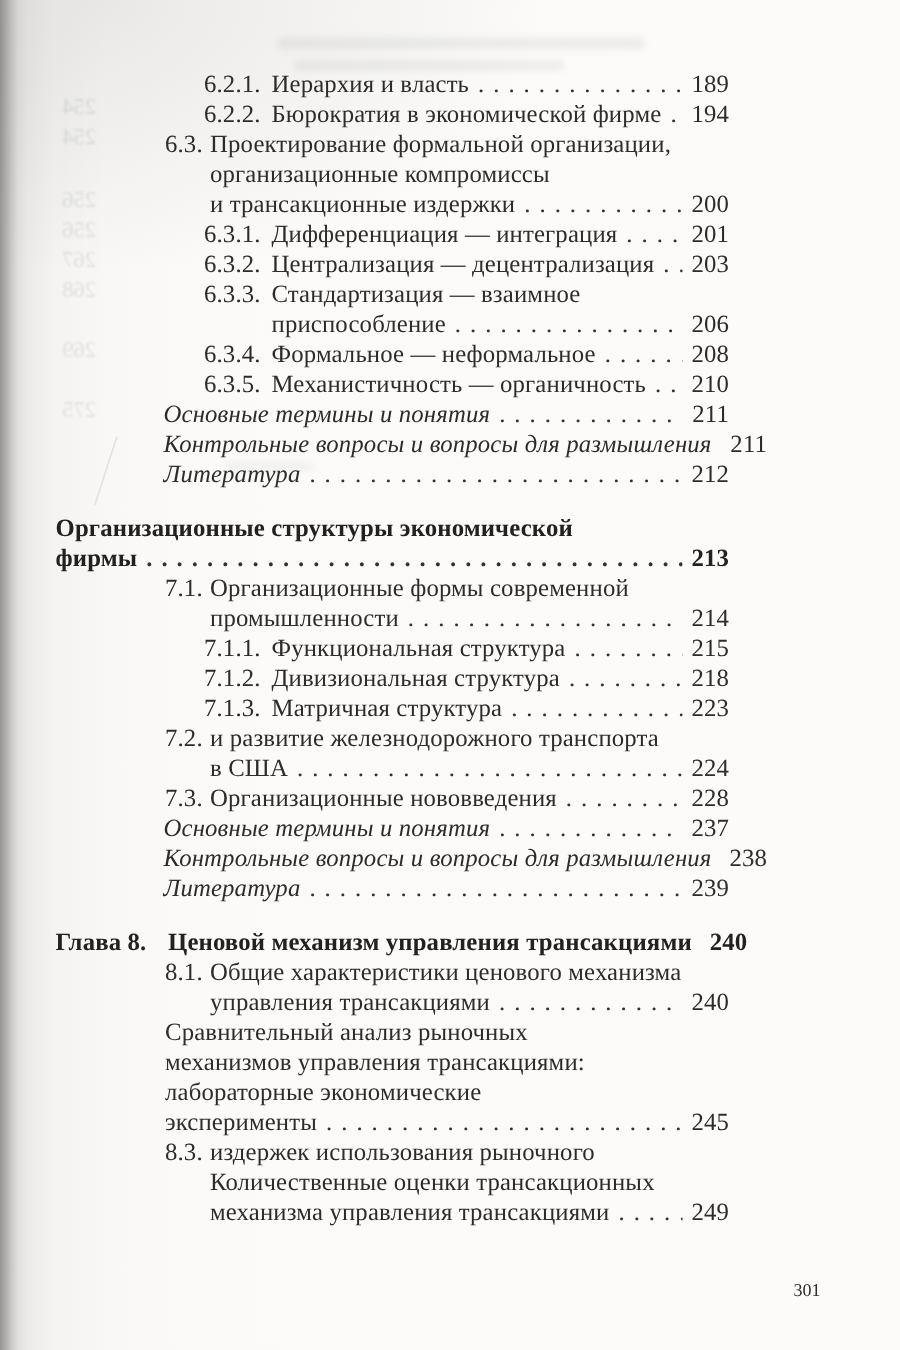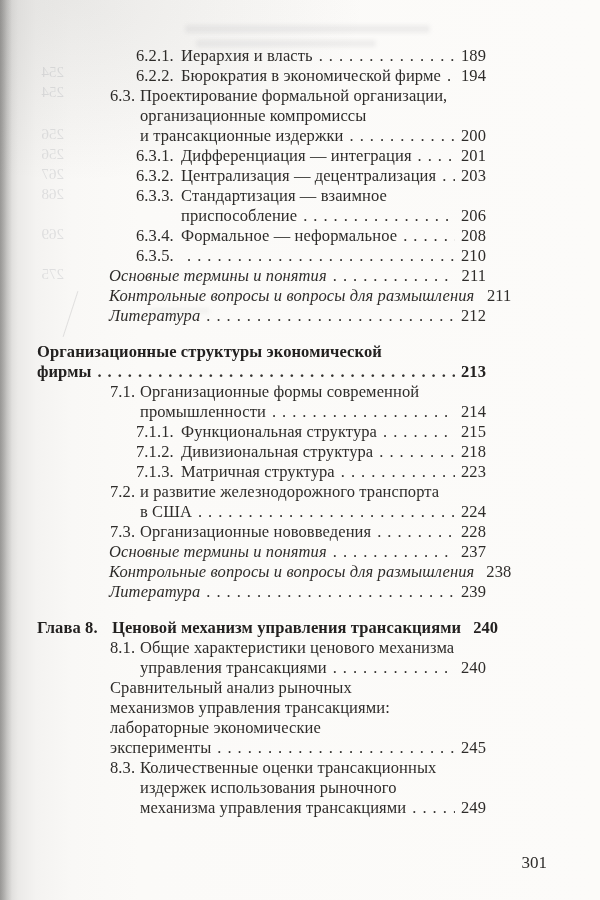--- a/index.html
+++ b/index.html
@@ -46,21 +46,21 @@
   .entry.chapter .num{width:75px;}
   .entry.sub1{margin-left:110px;}
   .entry.sub1 .num{width:30px;}
   .entry.sub2{margin-left:136px;}
   .entry.sub2 .num{width:45px;}
   .entry.italic{margin-left:109px;}
   .entry.italic .t{font-style:italic;}
   
   .footer-num{
     position:absolute;top:853px;right:53px;
-    font-size:17px;color:#2e2c2a;
+    font-size:12px;color:#2e2c2a;
   }
   
   .ghost-layer{position:absolute;left:0;top:0;width:100%;height:100%;pointer-events:none;}
   .ghost-num{
     position:absolute;left:30px;width:34px;
     transform:scaleX(-1);
     color:rgba(105,110,122,0.17);
     font-size:15px;
     filter:blur(0.6px);
     text-align:left;
@@ -170,20 +170,21 @@
             <span class="t">Формальное — неформальное</span>
             <span class="dots">................................................................................</span>
             <span class="pg">208</span>
           </div>
         </div>
       </div>
       <div class="entry sub2">
         <span class="num">6.3.5.</span>
         <div class="body">
           <div class="line lastrow">
+            <span class="t">Механистичность — органичность</span>
             <span class="dots">................................................................................</span>
             <span class="pg">210</span>
           </div>
         </div>
       </div>
       <div class="entry italic">
         <div class="body">
           <div class="line lastrow">
             <span class="t">Основные термины и понятия</span>
             <span class="dots">................................................................................</span>
@@ -337,22 +338,22 @@
           <div class="line lastrow">
             <span class="t">эксперименты</span>
             <span class="dots">................................................................................</span>
             <span class="pg">245</span>
           </div>
         </div>
       </div>
       <div class="entry sub1">
         <span class="num">8.3.</span>
         <div class="body">
+          <div class="line">издержек использования рыночного</div>
           <div class="line">Количественные оценки трансакционных</div>
-          <div class="line">издержек использования рыночного</div>
           <div class="line lastrow">
             <span class="t">механизма управления трансакциями</span>
             <span class="dots">................................................................................</span>
             <span class="pg">249</span>
           </div>
         </div>
       </div>
     </div>
 
   <div class="footer-num">301</div>

